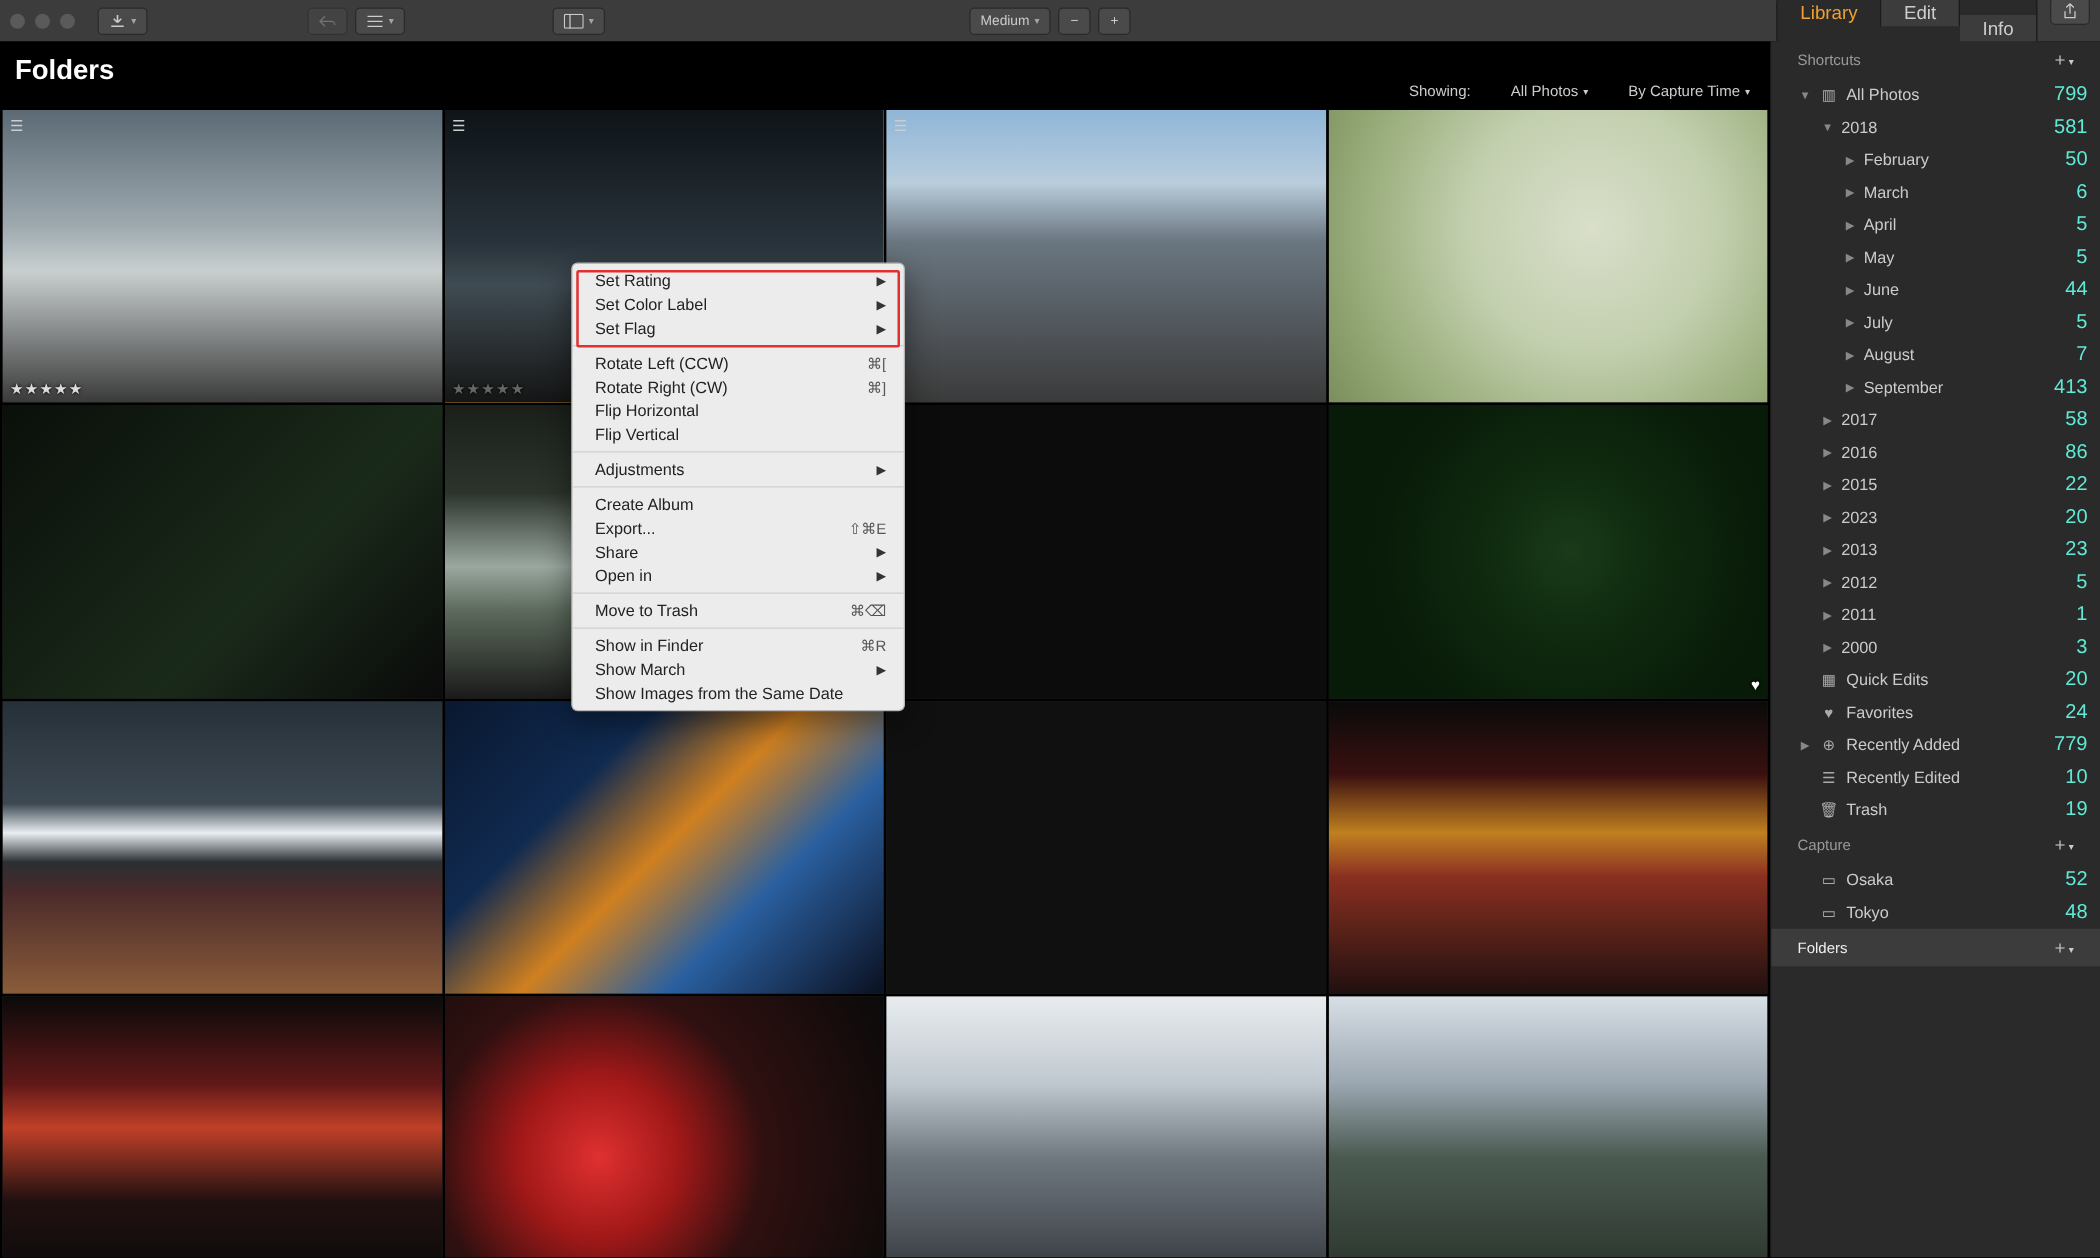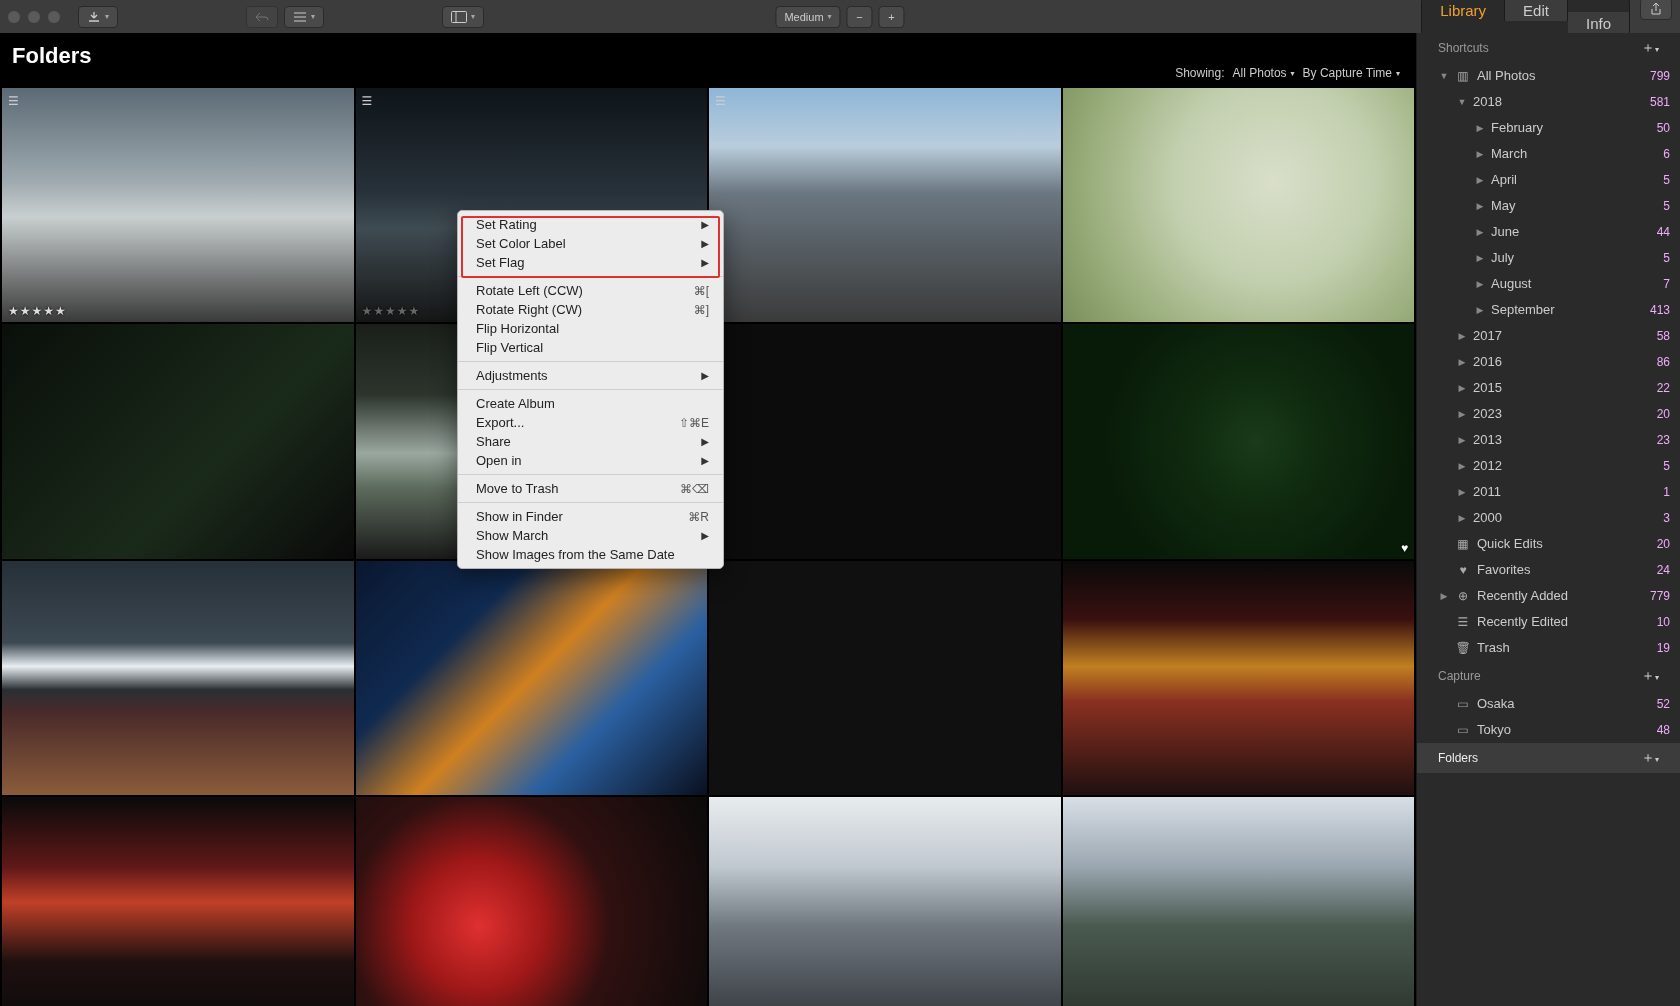--- a/index.html
+++ b/index.html
@@ -19,21 +19,21 @@
   .seg .seg-btn:last-child{border-right:none;margin-top:13px;}
   .seg .seg-btn.active { color:#f0a030; background:#2a2a2a;}
   .share-box { margin-left:10px; background:#4a4a4a; border:1px solid #2a2a2a; border-radius:4px; width:32px; height:22px; display:flex; align-items:center; justify-content:center;}
   
   
   .page-header { padding: 10px 12px 4px; display:flex; flex-direction:column; gap:4px;}
   .page-header h1 { font-size:22px; font-weight:600; color:#fff;}
   .subrow { display:flex; align-items:center; gap:18px; font-size:13px; color:#bbb;margin-top:16px;}
   .subrow .subtitle { color:#ddd;}
   .subrow .count { color:#bef264;}
-  .filter-row { position:absolute; right:280px; top:66px; display:flex; gap:8px; font-size:12px; color:#ccc; align-items:flex-start;}
+  .filter-row { position:absolute; right:280px; top:66px; display:flex; gap:32px; font-size:12px; color:#ccc; align-items:flex-start;}
   .filter-row .drop { display:flex; align-items:center; gap:4px;}
   .filter-row .caret{font-size:8px;}
   
   
   .main { position:absolute; top:86px; left:0; right:264px; bottom:0; background:#000; overflow:hidden;}
   .grid { display:grid; grid-template-columns: repeat(4, 1fr); gap:2px; padding:2px; }
   .thumb { position:relative; aspect-ratio: 3/2; background:#222; overflow:hidden;}
   .thumb.sel { outline:3px solid #f0a030; outline-offset:-3px; z-index:2;}
   .stars { position:absolute; left:6px; bottom:4px; color:#ddd; font-size:12px; letter-spacing:1px; text-shadow:0 0 3px #000;}
   .stars.dim { color:#666;}
@@ -60,21 +60,21 @@
   .g-canal { background: linear-gradient(180deg,#d8dfe6 0%, #9aa6b0 30%, #4a5a50 55%, #283028 100%);}
   
   
   .sidebar { position:absolute; top:33px; right:0; bottom:0; width:264px; background:#2a2a2a; color:#ccc; font-size:13px; overflow:auto; border-left:1px solid #1a1a1a;}
   .side-head { display:flex; align-items:center; justify-content:space-between; padding:6px 21px; color:#999; font-size:12px;}
   .side-head.sel { background:#3c3c3c; color:#eee;}
   .side-item { display:flex; align-items:center; padding:3px 10px 3px 8px; gap:6px; line-height:20px;}
   .side-item .arrow { width:10px; font-size:9px; color:#888; text-align:center;}
   .side-item .ico { width:16px; text-align:center; color:#aaa; font-size:12px; flex:none;}
   .side-item .label { flex:1; white-space:nowrap; overflow:hidden; text-overflow:ellipsis;}
-  .side-item .num { color:#f0abfc; font-size:12px;}
+  .side-item .num { color:#5eead4; font-size:16px;}
   .indent1 { padding-left: 22px;}
   .indent2 { padding-left: 40px;}
   .indent3 { padding-left: 58px;}
   .plus { color:#ccc; font-size:14px;}
   
   
   .ctx { position:absolute; left:457px; top:210px; width:267px; background:#ececec; border:1px solid #b5b5b5; border-radius:5px; box-shadow:0 8px 24px rgba(0,0,0,.45); font-size:13px; color:#222; padding:4px 0; z-index:50;}
   .ctx .row { display:flex; align-items:center; padding:2px 14px 2px 18px; height:19px;}
   .ctx .row .lbl { flex:1;}
   .ctx .row .sc { color:#555; font-size:12px;}

